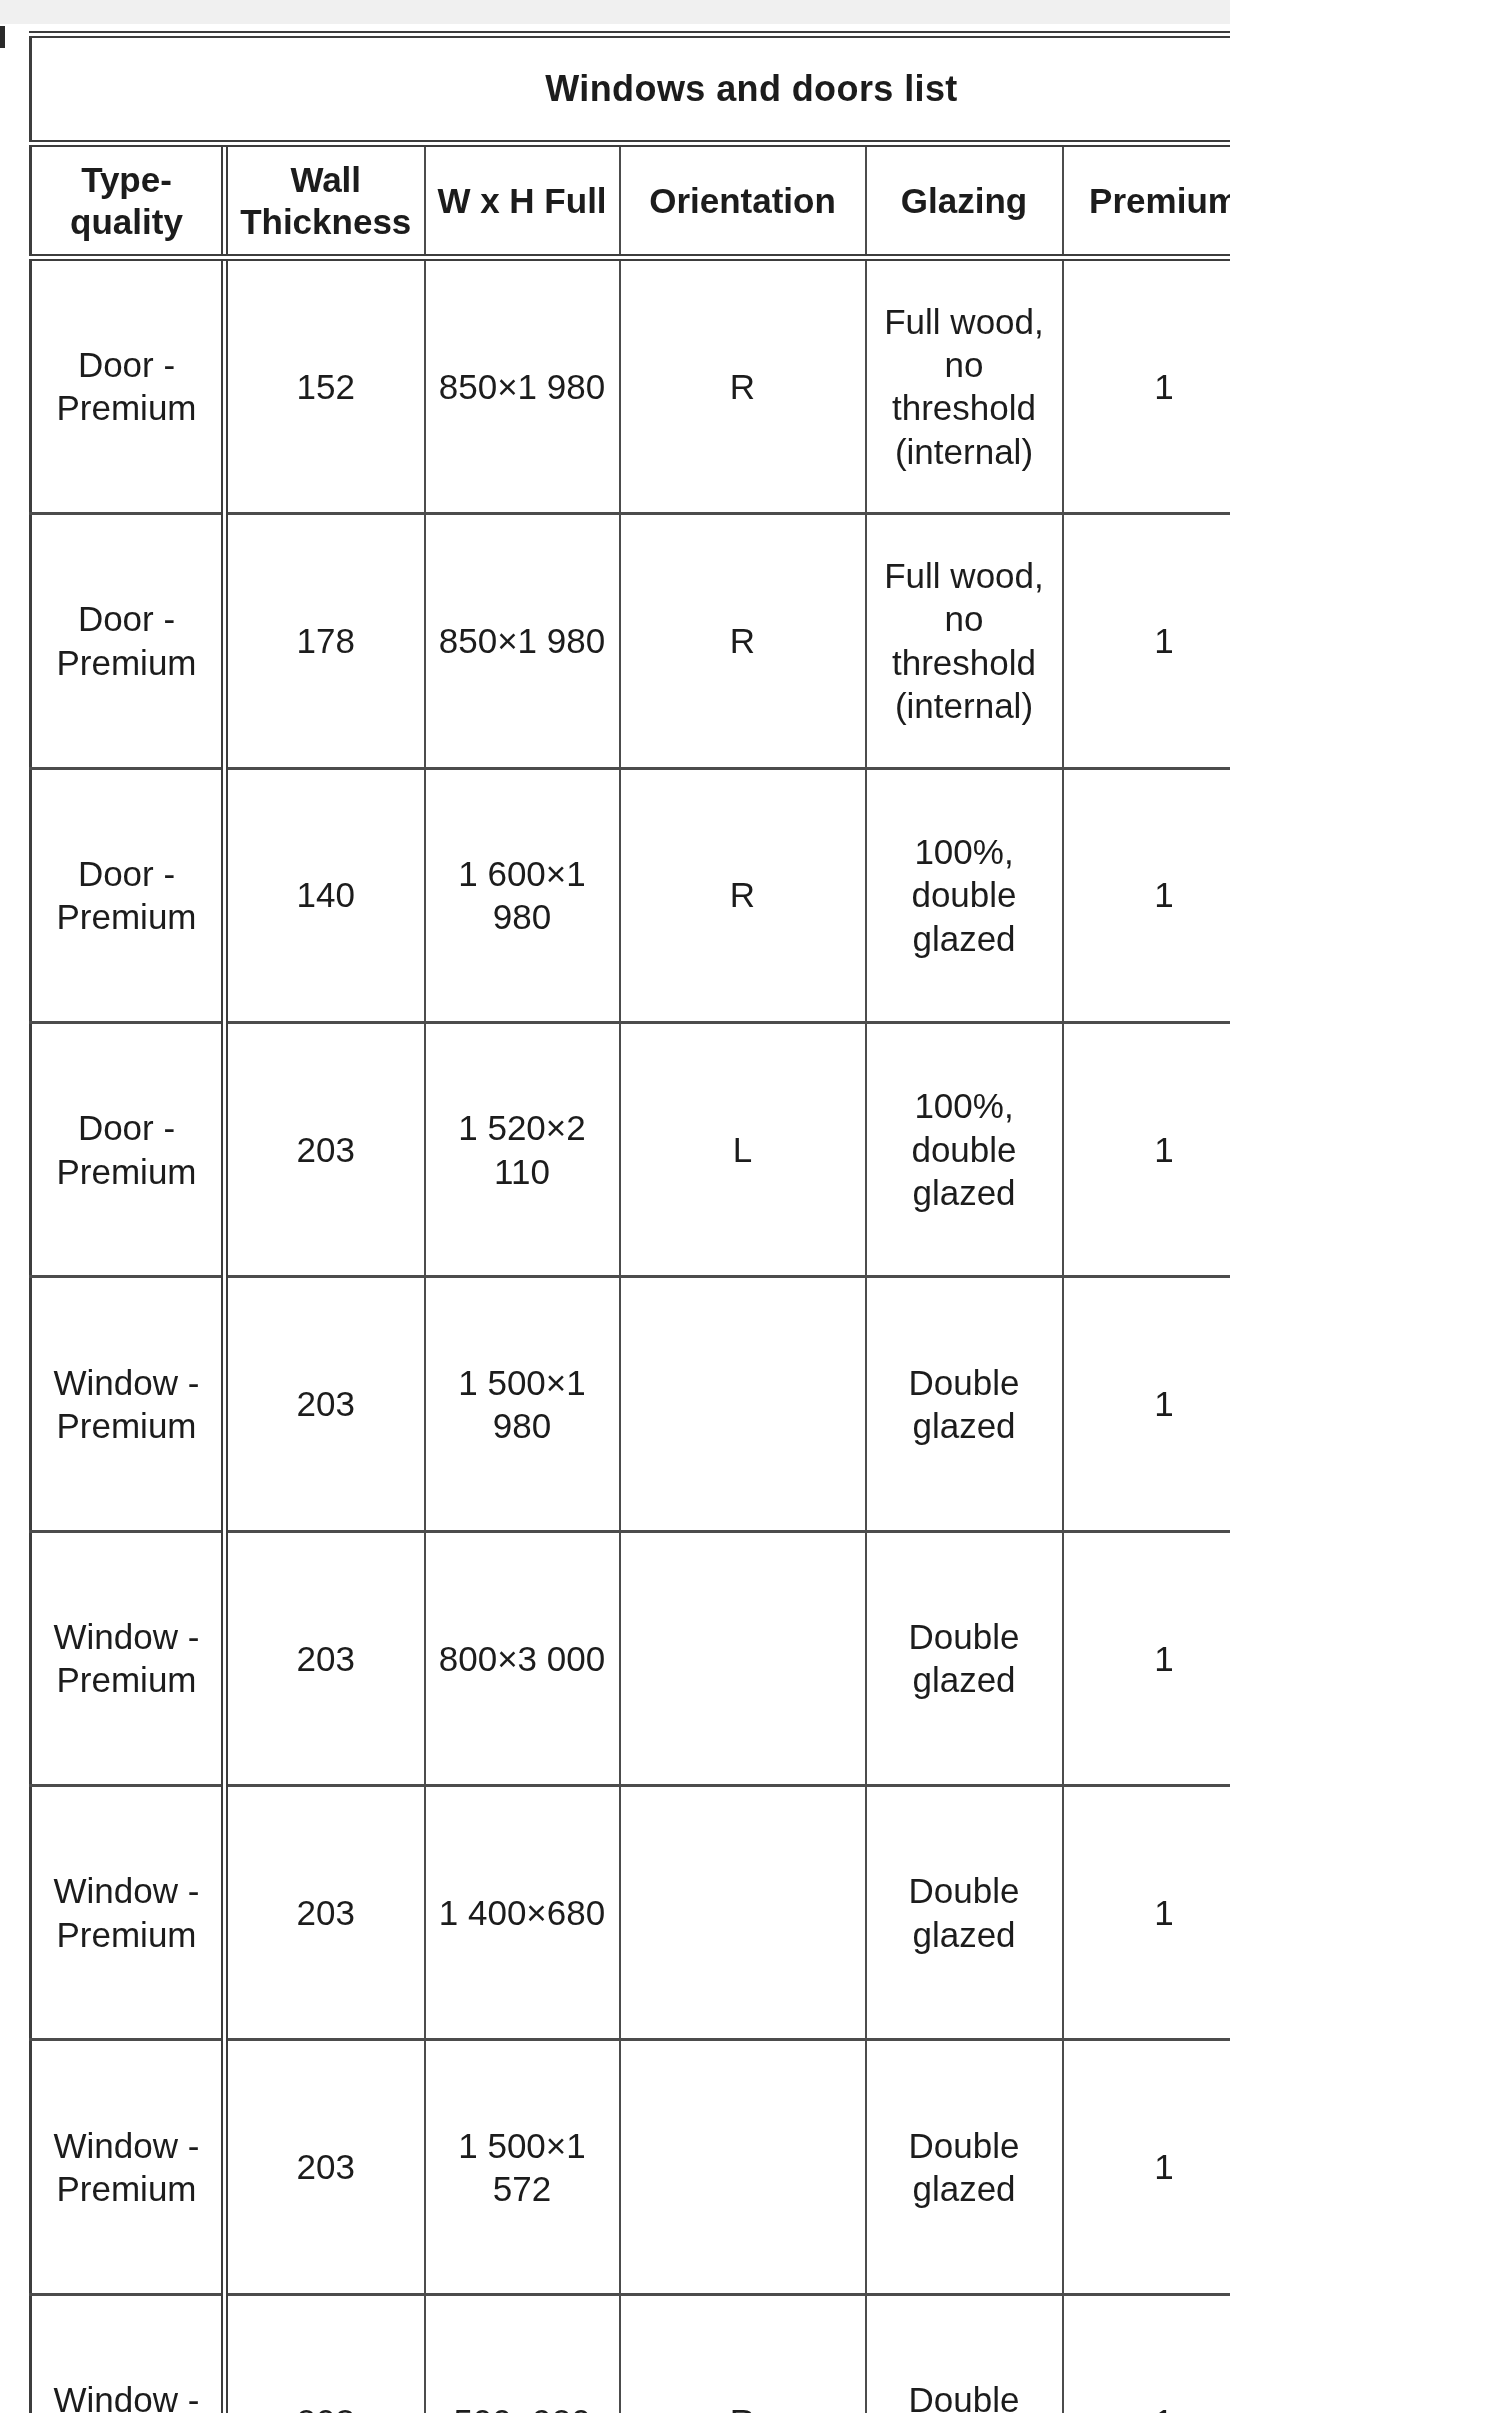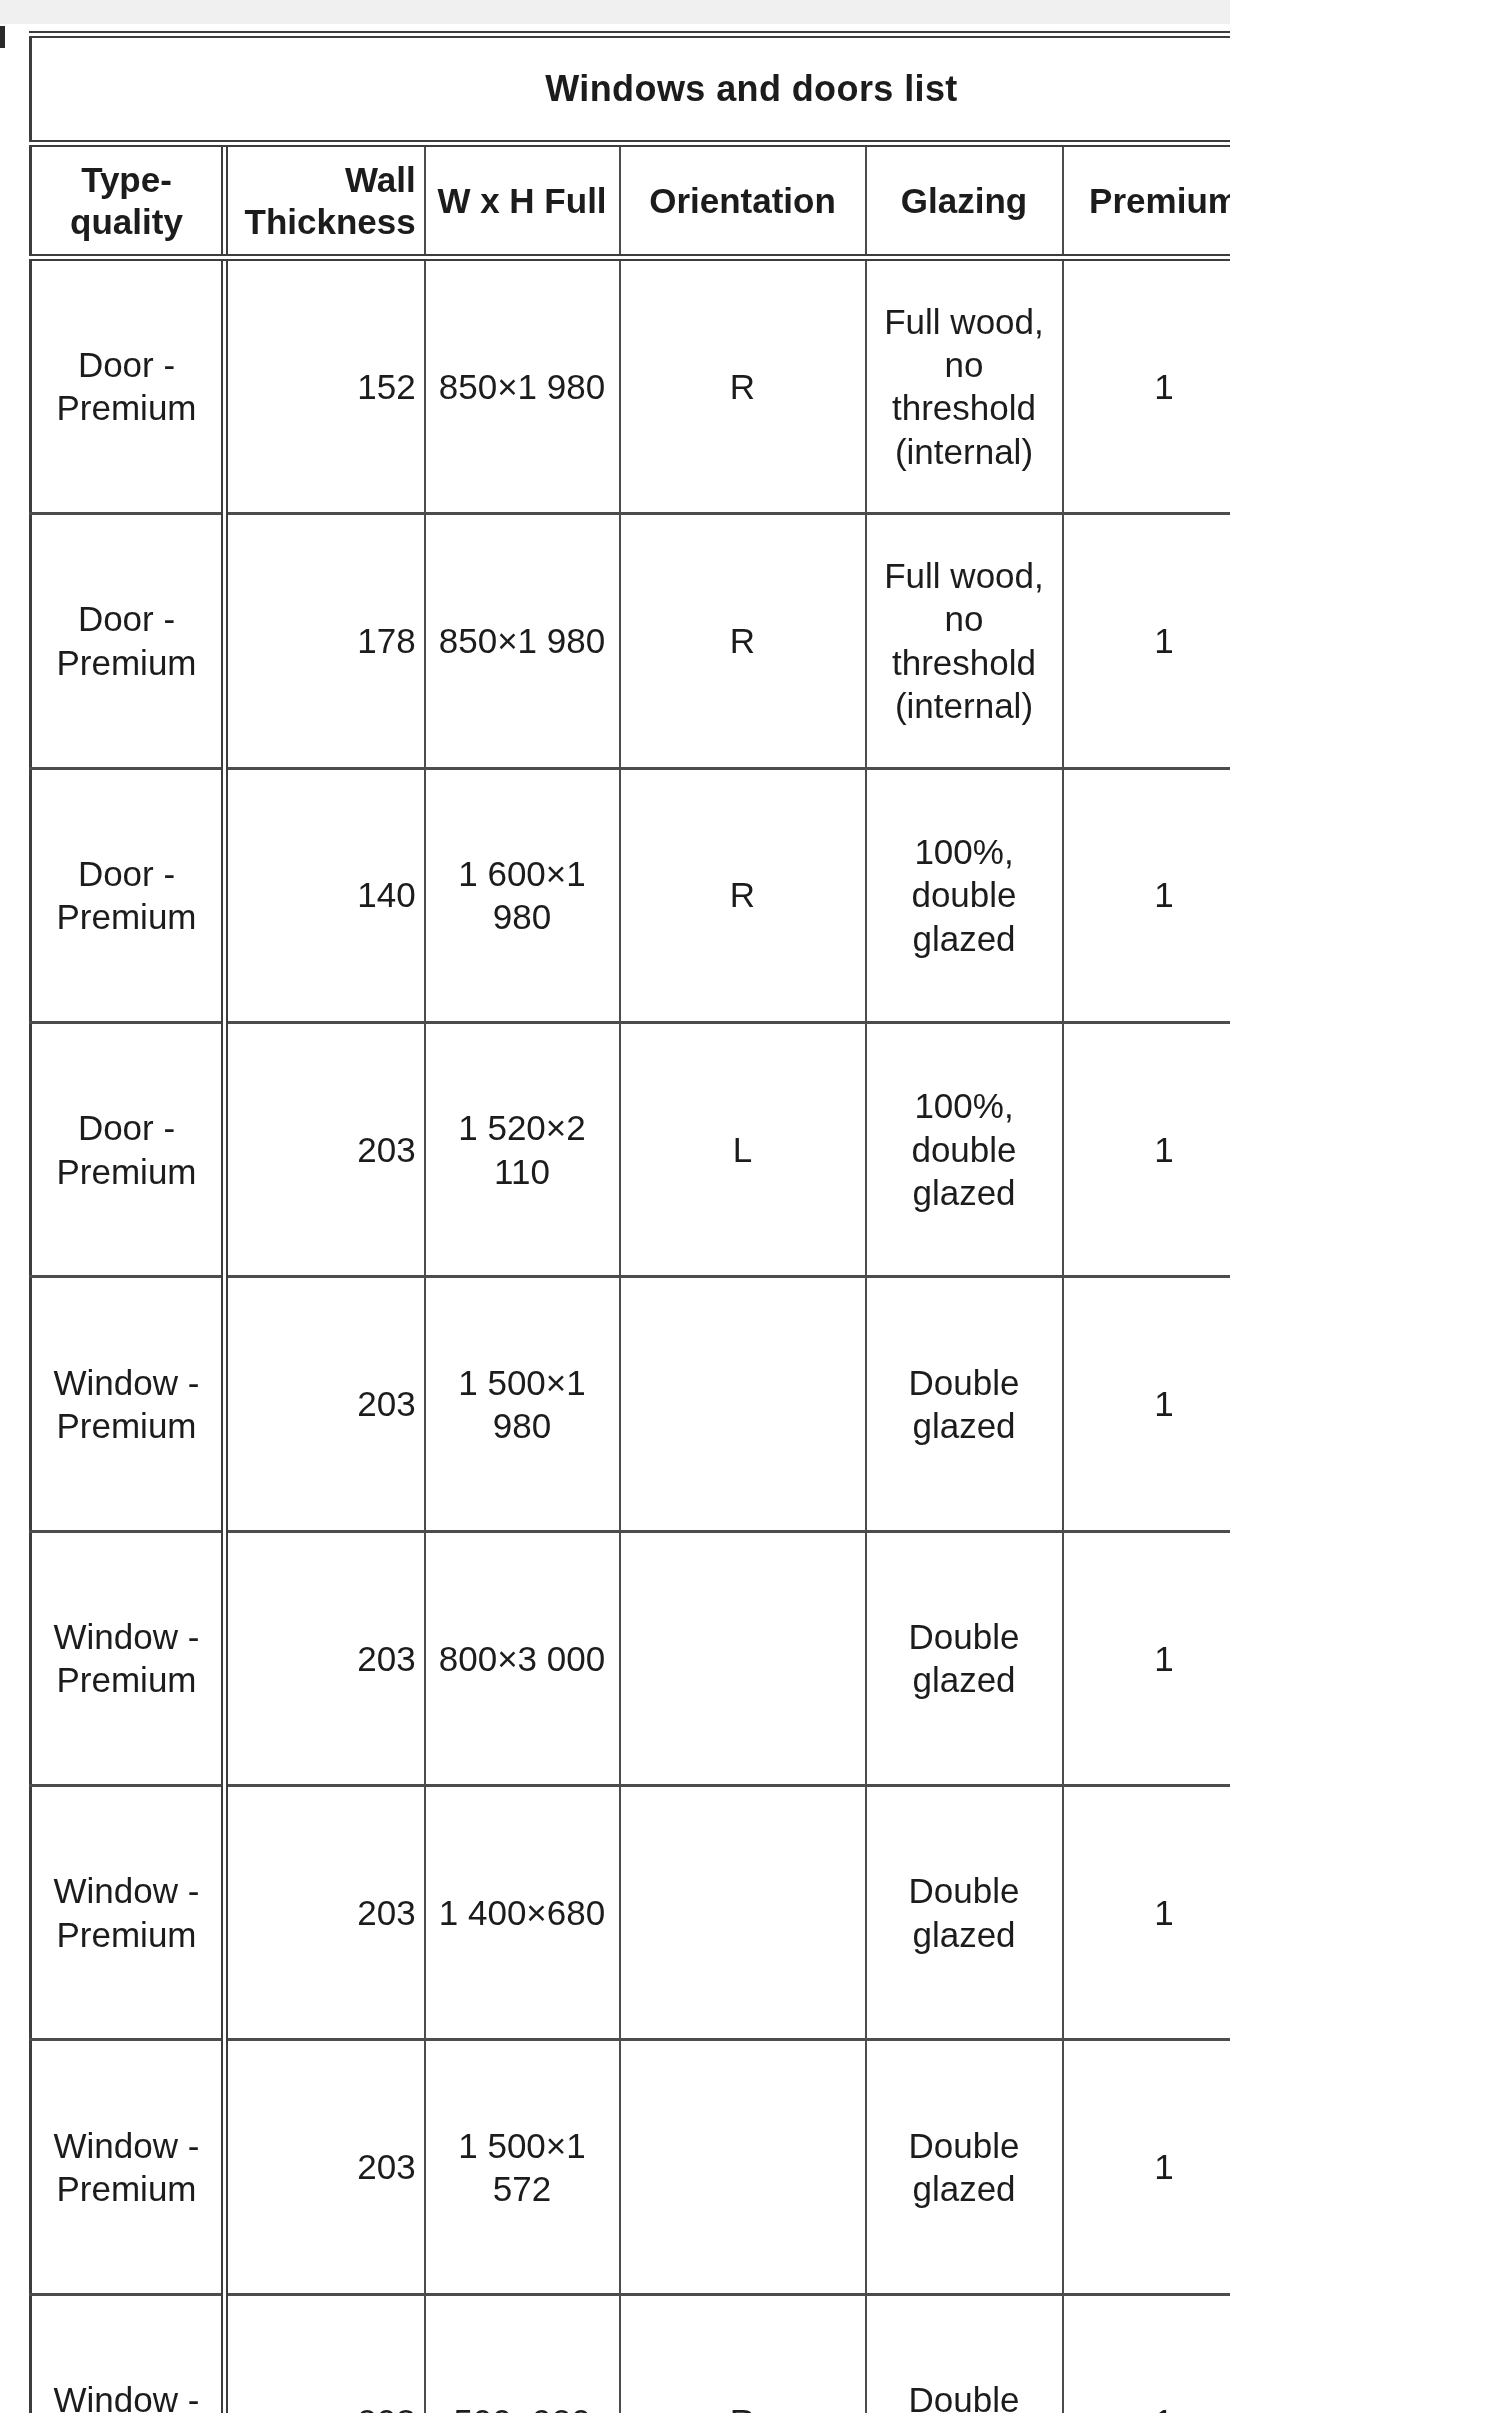--- a/index.html
+++ b/index.html
@@ -25,21 +25,21 @@
     font-size:36px;font-weight:bold;letter-spacing:0.4px;
   }
   tr.header-row th{
     height:97px;border-bottom:7px double #3d3d3d;
     font-size:35px;font-weight:bold;line-height:1.2;
   }
   tr.data-row td{
     height:242px;font-size:35px;font-weight:normal;line-height:1.24;
     border-top:3.1px solid #4c4c4c;border-bottom:3.1px solid #4c4c4c;
   }
-  .dbl-left{border-left:7px double #3d3d3d !important;text-align:right;}
+  .dbl-left{border-left:7px double #3d3d3d !important;}
   td.img-cell{padding:0;}
   td.img-cell svg{display:block;margin:0 auto;}
   
   .sv-wood  {fill:#d6c79f;stroke:#5f5135;stroke-width:3;}
   .sv-light {fill:#e3d7b3;stroke:#5f5135;stroke-width:2.5;}
   .sv-dark  {fill:#a3916a;stroke:#5f5135;stroke-width:2.5;}
   .sv-glass {fill:#eef3ec;stroke:#5f5135;stroke-width:2.5;}
   .sv-glass2{fill:#e9efe7;stroke:#8d7c55;stroke-width:2;}
   .sv-bar   {fill:#c9ba92;stroke:#6b5c3e;stroke-width:1.5;}
   .sv-handle{fill:#4c4029;stroke:#352c1b;stroke-width:1.5;}

